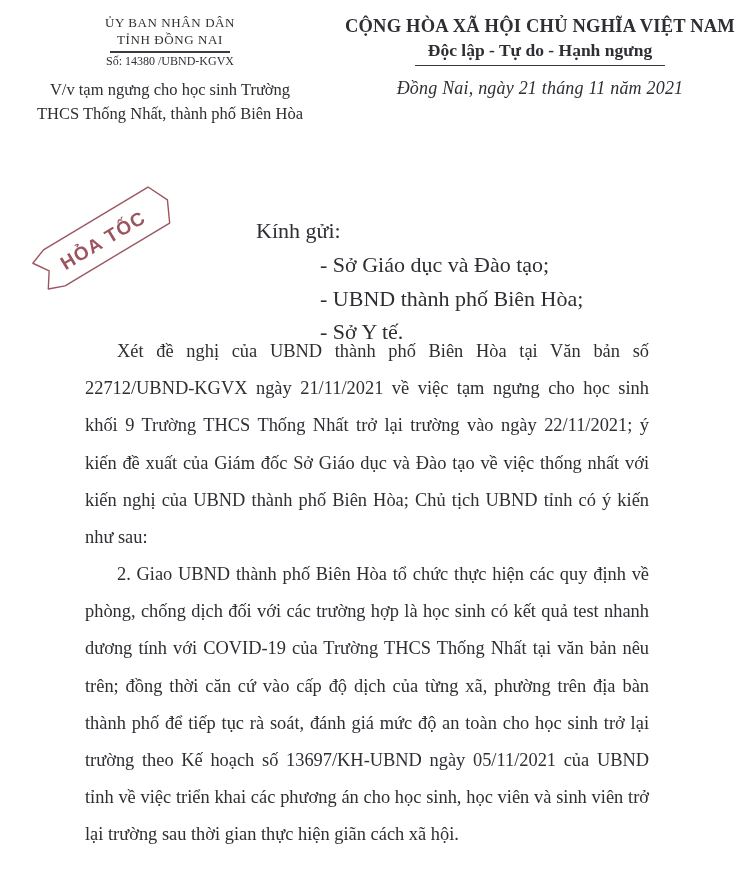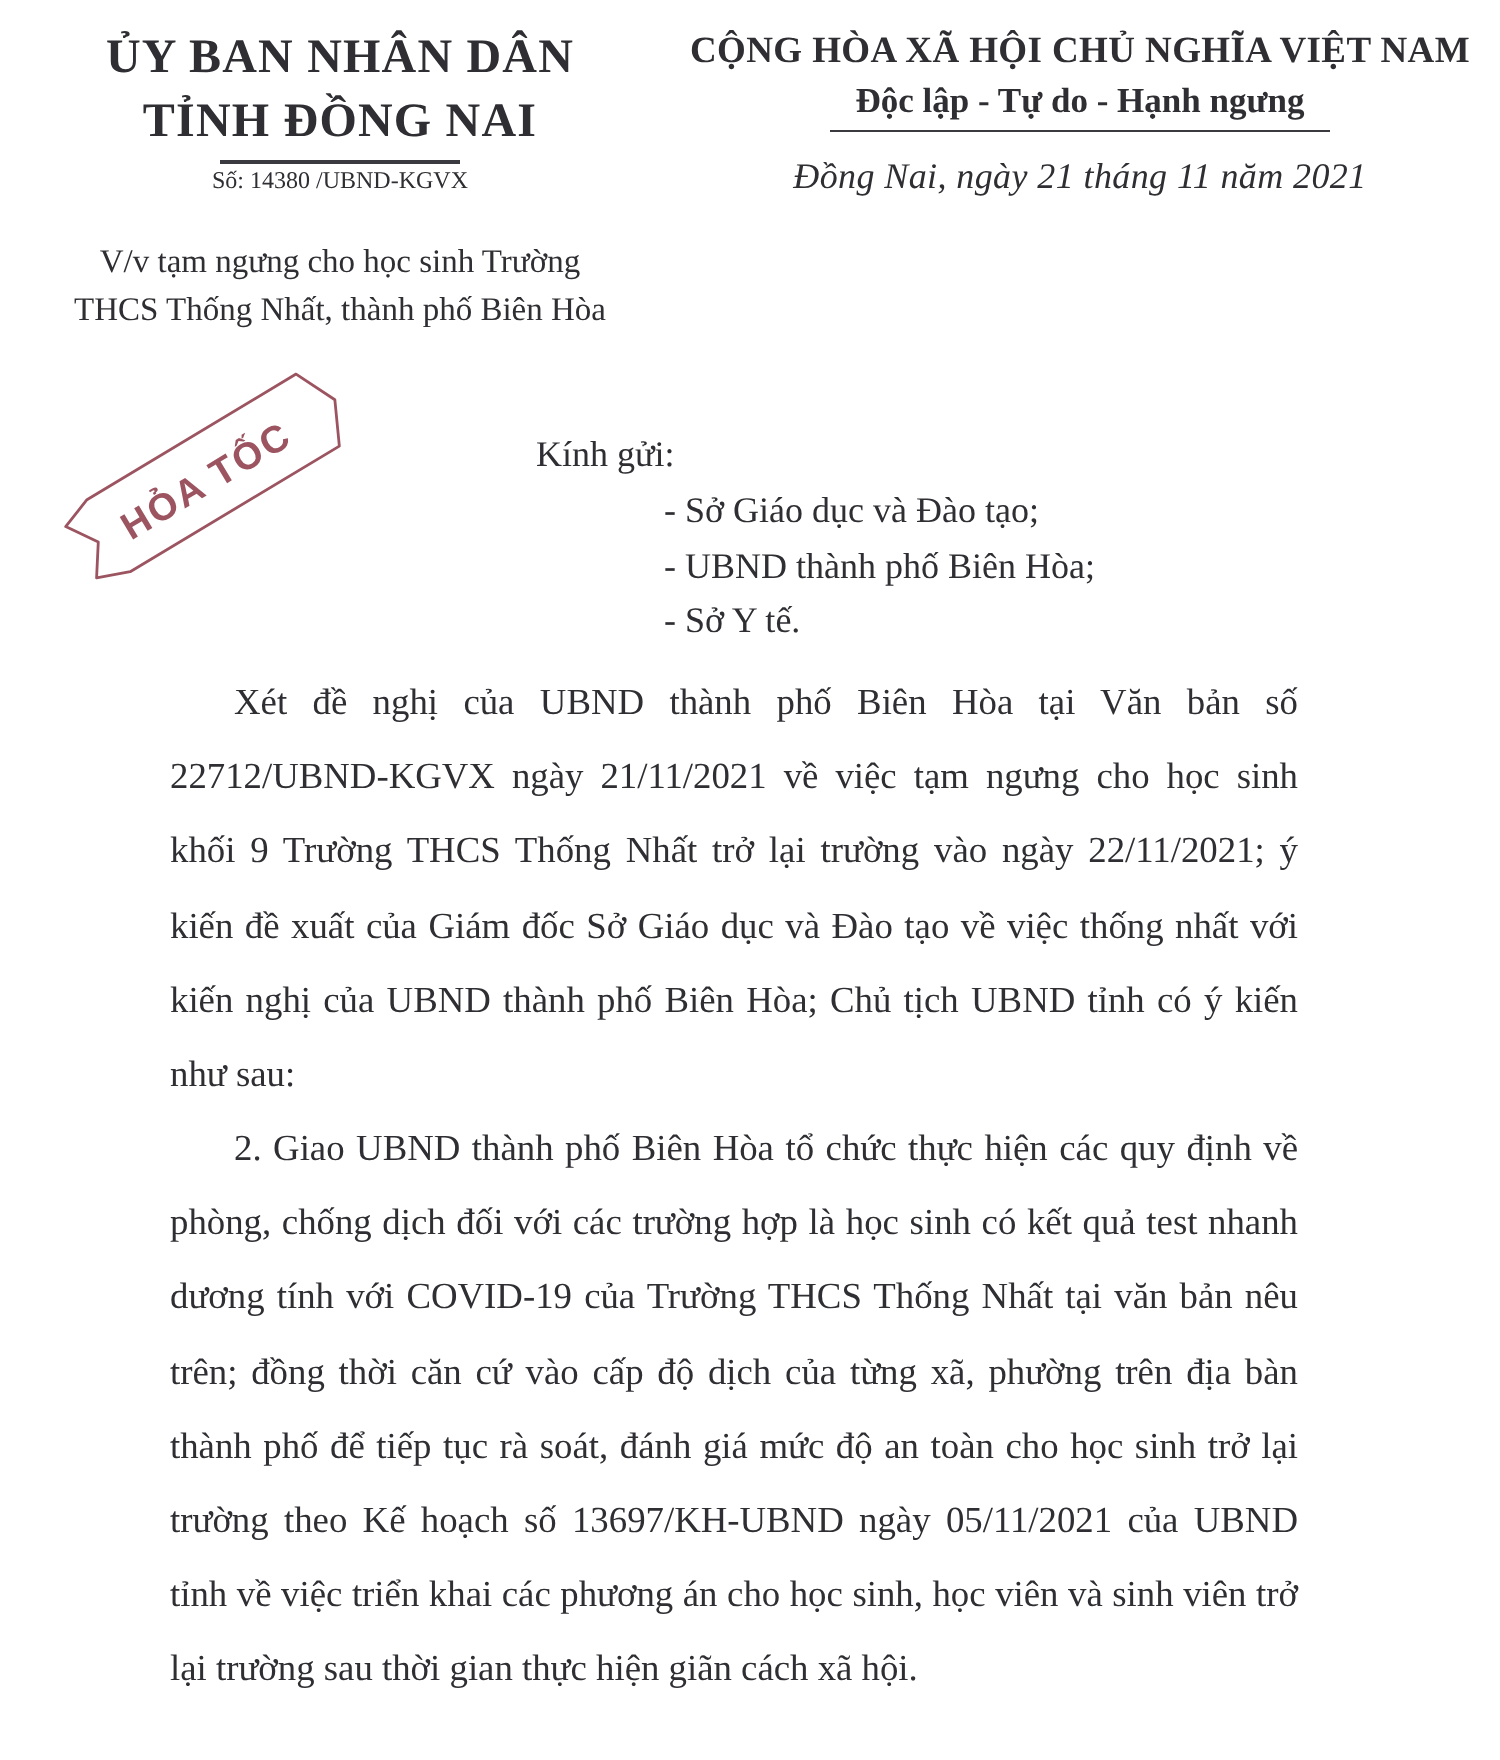--- a/index.html
+++ b/index.html
@@ -38,22 +38,22 @@
     padding-left: 10px;
     box-sizing: border-box;
   }
   .hdr-right {
     width: 420px;
     text-align: center;
     box-sizing: border-box;
   }
 
   .org-name {
-    font-weight: bold;
-    font-size: 24px;
+    font-weight: normal;
+    font-size: 13px;
     letter-spacing: 0.6px;
     line-height: 1.32;
     white-space: nowrap;
   }
   .nation-name {
     font-weight: bold;
     font-size: 18.5px;
     letter-spacing: 0.2px;
     line-height: 1.3;
     white-space: nowrap;
@@ -76,21 +76,21 @@
 
   .doc-number {
     font-size: 12px;
     line-height: 1.4;
     white-space: nowrap;
   }
 
   .subject {
     font-size: 16.5px;
     line-height: 1.45;
-    margin-top: 20px;
+    margin-top: 8px;
   }
   .subject div { white-space: nowrap; }
 
   .date-line {
     font-style: italic;
     font-size: 18px;
     margin-top: 12px;
     white-space: nowrap;
     letter-spacing: 0.2px;
   }
@@ -103,23 +103,23 @@
     width: 152px;
     height: 46px;
     transform: rotate(-31deg);
     transform-origin: center center;
   }
   .stamp svg { display: block; overflow: visible; }
 
   
   .recipients {
     position: absolute;
-    left: 268px;
+    left: 256px;
     top: 214px;
-    font-size: 18px;
+    font-size: 22px;
     line-height: 1.52;
   }
   .recip-label { white-space: nowrap; }
   .recip-list {
     margin-top: 1px;
     padding-left: 64px;
   }
   .recip-list div { white-space: nowrap; }
 
   

